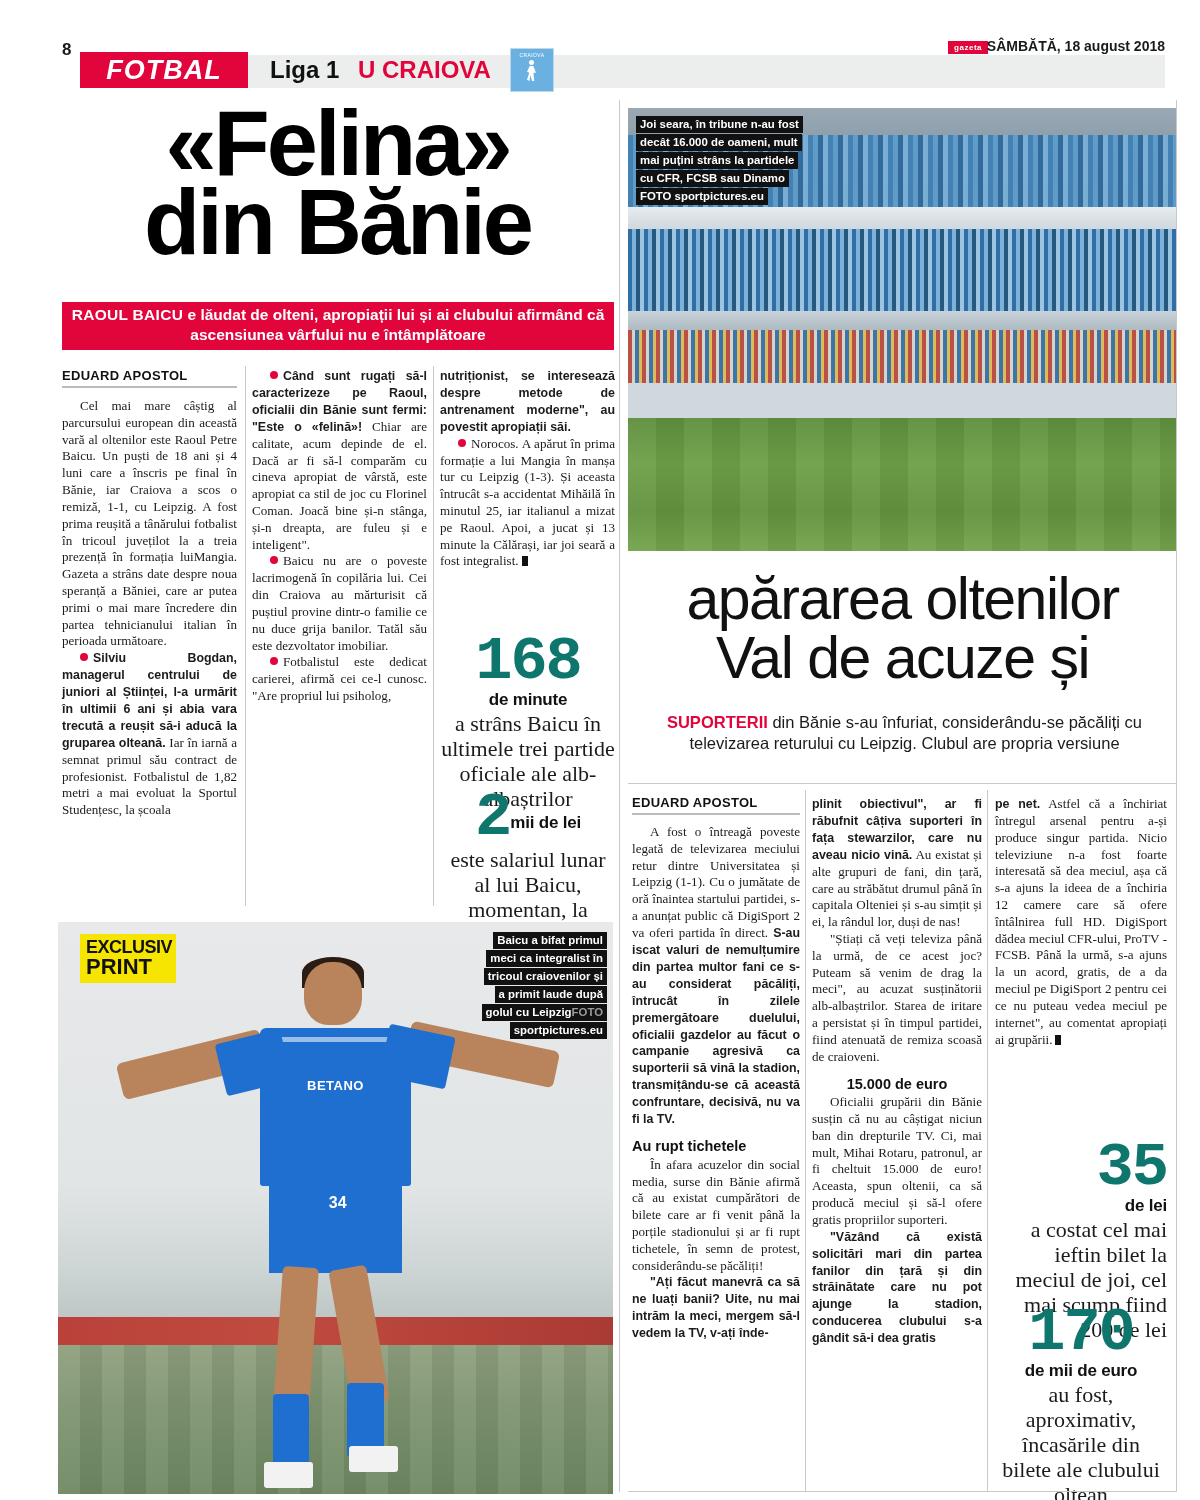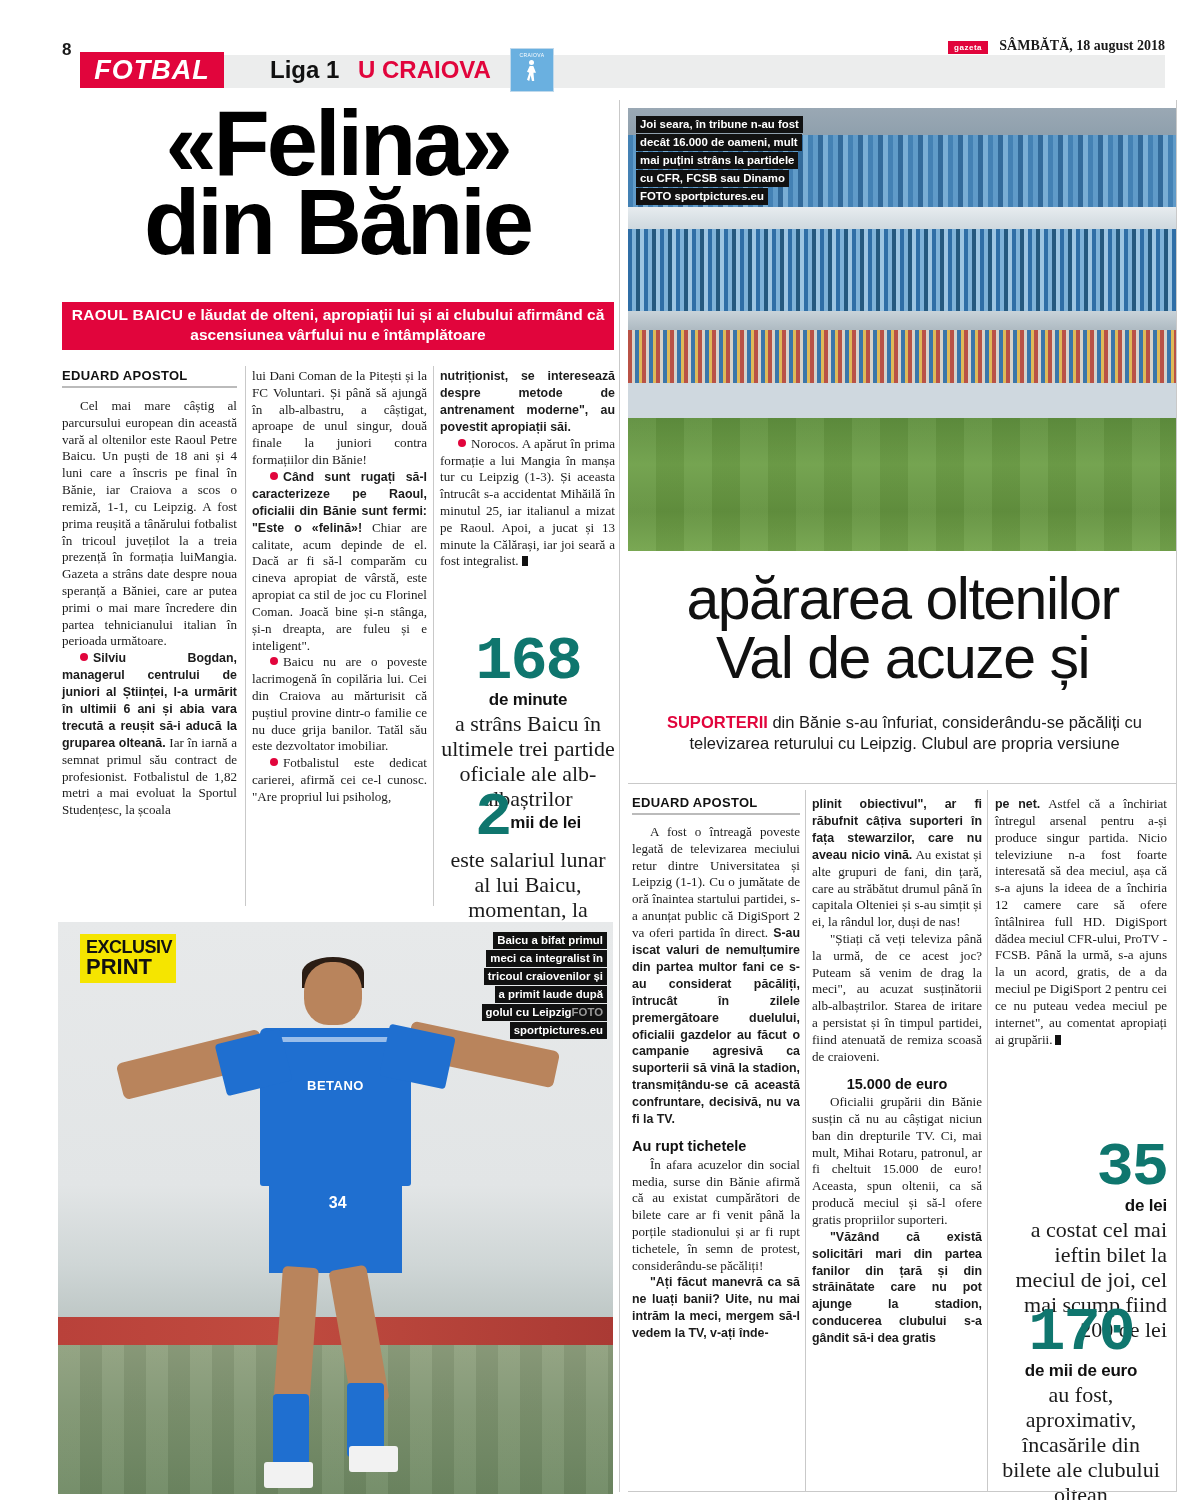--- a/index.html
+++ b/index.html
@@ -18,21 +18,21 @@
   .page-num {
     position:absolute; left:62px; top:40px;
     font-family:"Liberation Sans", sans-serif;
     font-weight:bold; font-size:17px; color:#1a1a1a;
   }
   .hdr-strip {
     position:absolute; left:80px; top:55px; width:1085px; height:33px;
     background:#eceded;
   }
   .fotbal-box {
-    position:absolute; left:80px; top:52px; width:144px; height:36px;
+    position:absolute; left:80px; top:52px; width:168px; height:36px;
     background:#e1053c;
     display:flex; align-items:center; justify-content:center;
   }
   .fotbal-box span{
     font-family:"Liberation Sans", sans-serif;
     font-style:italic; font-weight:bold; font-size:27px;
     color:#fff; letter-spacing:1px;
     -webkit-text-stroke:0px;
   }
   .liga {
@@ -61,21 +61,21 @@
   }
   .gazeta-tag {
     position:absolute; right:212px; top:41px;
     background:#e1053c; color:#fff;
     font-family:"Liberation Sans", sans-serif;
     font-size:8px; font-weight:bold; letter-spacing:.5px;
     padding:2px 6px;
   }
   .date {
     position:absolute; right:35px; top:38px;
-    font-family:Liberation Serif, serif;
+    font-family:Liberation Sans, sans-serif;
     font-weight:bold; font-size:14px; color:#1a1a1a;
   }
 
   
   .headline {
     position:absolute; left:60px; top:104px; width:555px;
     text-align:center;
     font-family:"Liberation Sans", sans-serif;
     font-weight:bold; font-size:92px; line-height:.86;
     letter-spacing:-3px; color:#000;
@@ -259,21 +259,20 @@
   </div>
 
   <div class="byline" style="left:62px; top:368px; width:175px;">EDUARD APOSTOL</div>
 
   <div class="col" style="left:62px; top:398px; width:175px; height:505px;">
     <p>Cel mai mare câștig al parcursului european din această vară al oltenilor este Raoul Petre Baicu. Un puști de 18 ani și 4 luni care a înscris pe final în Bănie, iar Craiova a scos o remiză, 1-1, cu Leipzig. A fost prima reușită a tânărului fotbalist în tricoul juvețilot la a treia prezență în formația luiMangia. Gazeta a strâns date despre noua speranță a Băniei, care ar putea primi o mai mare încredere din partea tehnicianului italian în perioada următoare.</p>
     <p><span class="bullet"></span><b>Silviu Bogdan, managerul centrului de juniori al Științei, l-a urmărit în ultimii 6 ani și abia vara trecută a reușit să-i aducă la gruparea olteană.</b><span> Iar în iarnă a semnat primul său contract de profesionist. Fotbalistul de 1,82 metri a mai evoluat la Sportul Studențesc, la școala</span></p>
   </div>
 
   <div class="col" style="left:252px; top:368px; width:175px; height:535px;">
-    <p class="noind">lui Dani Coman de la Pitești și la FC Voluntari. Și până să ajungă în alb-albastru, a câștigat, aproape de unul singur, două finale la juniori contra formațiilor din Bănie!</p>
     <p><span class="bullet"></span><b>Când sunt rugați să-l caracterizeze pe Raoul, oficialii din Bănie sunt fermi: "Este o «felină»!</b><span> Chiar are calitate, acum depinde de el. Dacă ar fi să-l comparăm cu cineva apropiat de vârstă, este apropiat ca stil de joc cu Florinel Coman. Joacă bine și-n stânga, și-n dreapta, are fuleu și e inteligent".</span></p>
     <p><span class="bullet"></span><span>Baicu nu are o poveste lacrimogenă în copilăria lui.</span><span> Cei din Craiova au mărturisit că puștiul provine dintr-o familie ce nu duce grija banilor. Tatăl său este dezvoltator imobiliar.</span></p>
     <p><span class="bullet"></span><span>Fotbalistul este dedicat carierei,</span><span> afirmă cei ce-l cunosc. "Are propriul lui psiholog,</span></p>
   </div>
 
   <div class="col" style="left:440px; top:368px; width:175px;">
     <p class="noind"><b>nutriționist, se interesează despre metode de antrenament moderne", au povestit apropiații săi.</b></p>
     <p><span class="bullet"></span><span>Norocos.</span><span> A apărut în prima formație a lui Mangia în manșa tur cu Leipzig (1-3). Și aceasta întrucât s-a accidentat Mihăilă în minutul 25, iar italianul a mizat pe Raoul. Apoi, a jucat și 13 minute la Călărași, iar joi seară a fost integralist.</span><span class="endmark"></span></p>
   </div>
 

